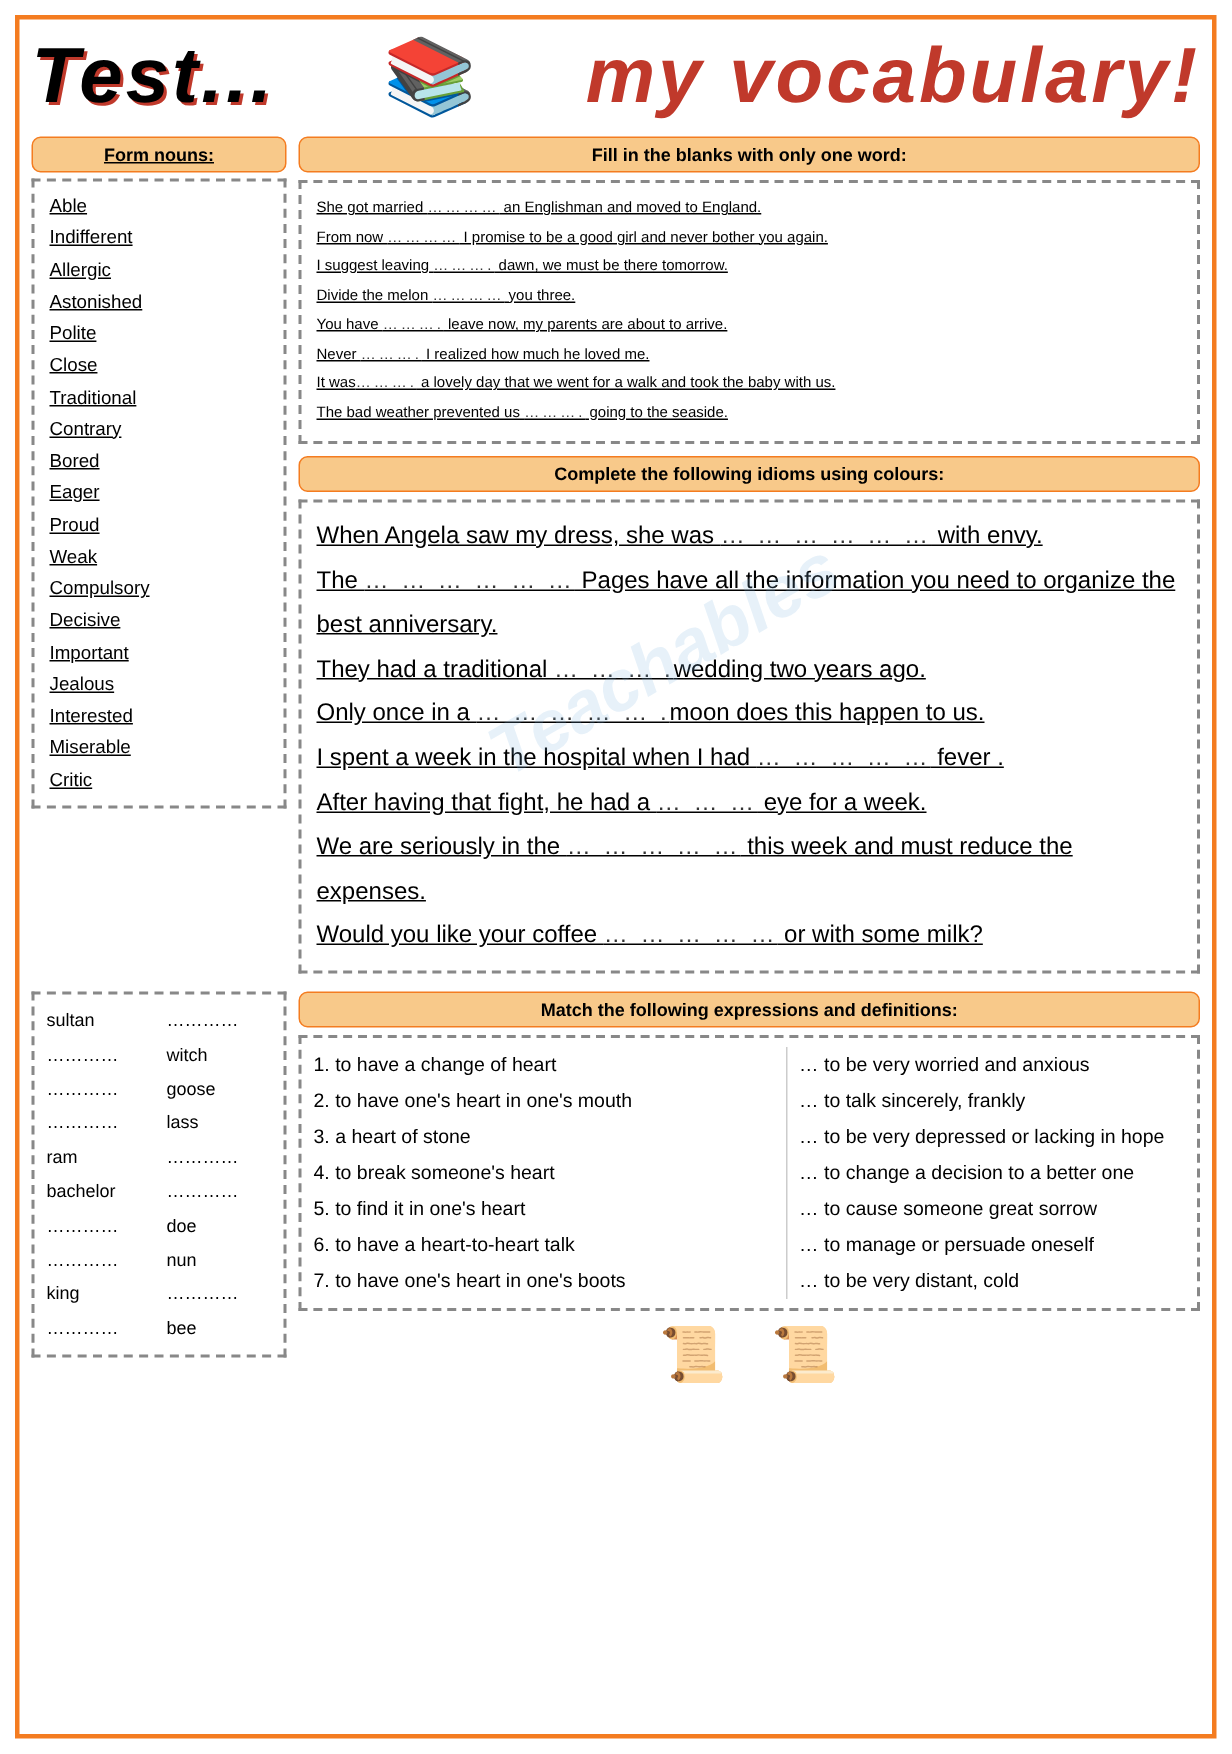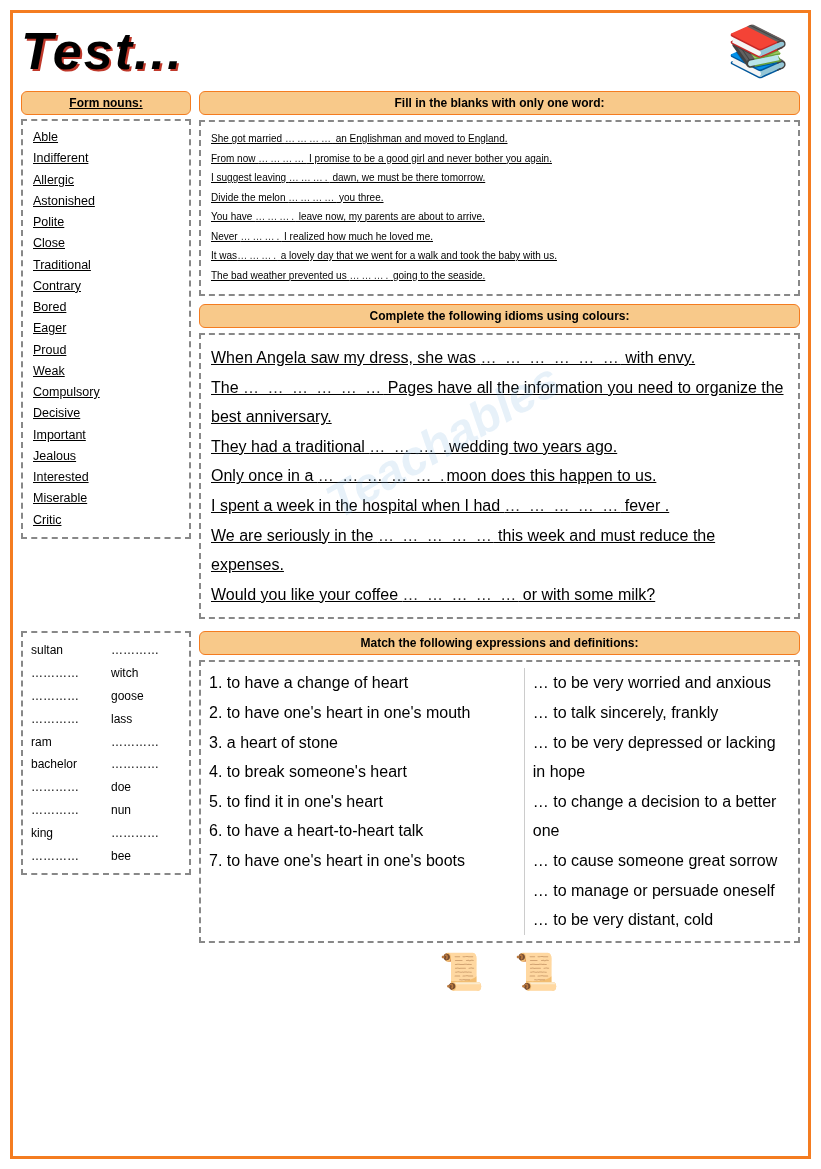--- a/index.html
+++ b/index.html
@@ -124,21 +124,21 @@
     .gender-row {
       display: flex;
       justify-content: space-between;
     }
     .gender-row span { min-width: 80px; }
 
     
     .match-box {
       border: 2px dashed #888;
       padding: 6px 8px;
-      font-size: 16px;
+      font-size: 13px;
     }
     .match-inner {
       display: flex;
       gap: 6px;
     }
     .match-left {
       flex: 1.2;
       border-right: 1px solid #ccc;
       padding-right: 6px;
       line-height: 1.85;
@@ -190,20 +190,21 @@
 </head>
 <body>
 
 <div class="page" style="position:relative;">
 
   <div class="watermark">Teachables</div>
 
   <div class="header">
     <span class="header-left">Test...</span>
     <span class="header-icon">📚</span>
+    <span class="header-right">my vocabulary!</span>
   </div>
 
   <div class="main-layout">
 
     <div class="left-col">
       <div class="section-label">Form nouns:</div>
       <div class="dashed-box">
         <div class="word-list">
           <div>Able</div>
           <div>Indifferent</div>
@@ -244,20 +245,21 @@
       </div>
 
       
       <div class="section-header">Complete the following idioms using colours:</div>
       <div class="idioms-box">
         <p>When Angela saw my dress, she was <span class="dots">… … … … … …</span> with envy.</p>
         <p>The <span class="dots">… … … … … …</span> Pages have all the information you need to organize the best anniversary.</p>
         <p>They had a traditional <span class="dots">… … … .</span>wedding two years ago.</p>
         <p>Only once in a <span class="dots">… … … … … .</span>moon does this happen to us.</p>
         <p>I spent a week in the hospital when I had <span class="dots">… … … … …</span> fever .</p>
+        <p>After having that fight, he had a <span class="dots">… … …</span> eye for a week.</p>
         <p>We are seriously in the <span class="dots">… … … … …</span> this week and must reduce the expenses.</p>
         <p>Would you like your coffee <span class="dots">… … … … …</span> or with some milk?</p>
       </div>
 
     </div>
   </div>
 
   <div class="bottom-layout">
 
     <div class="bottom-left">

